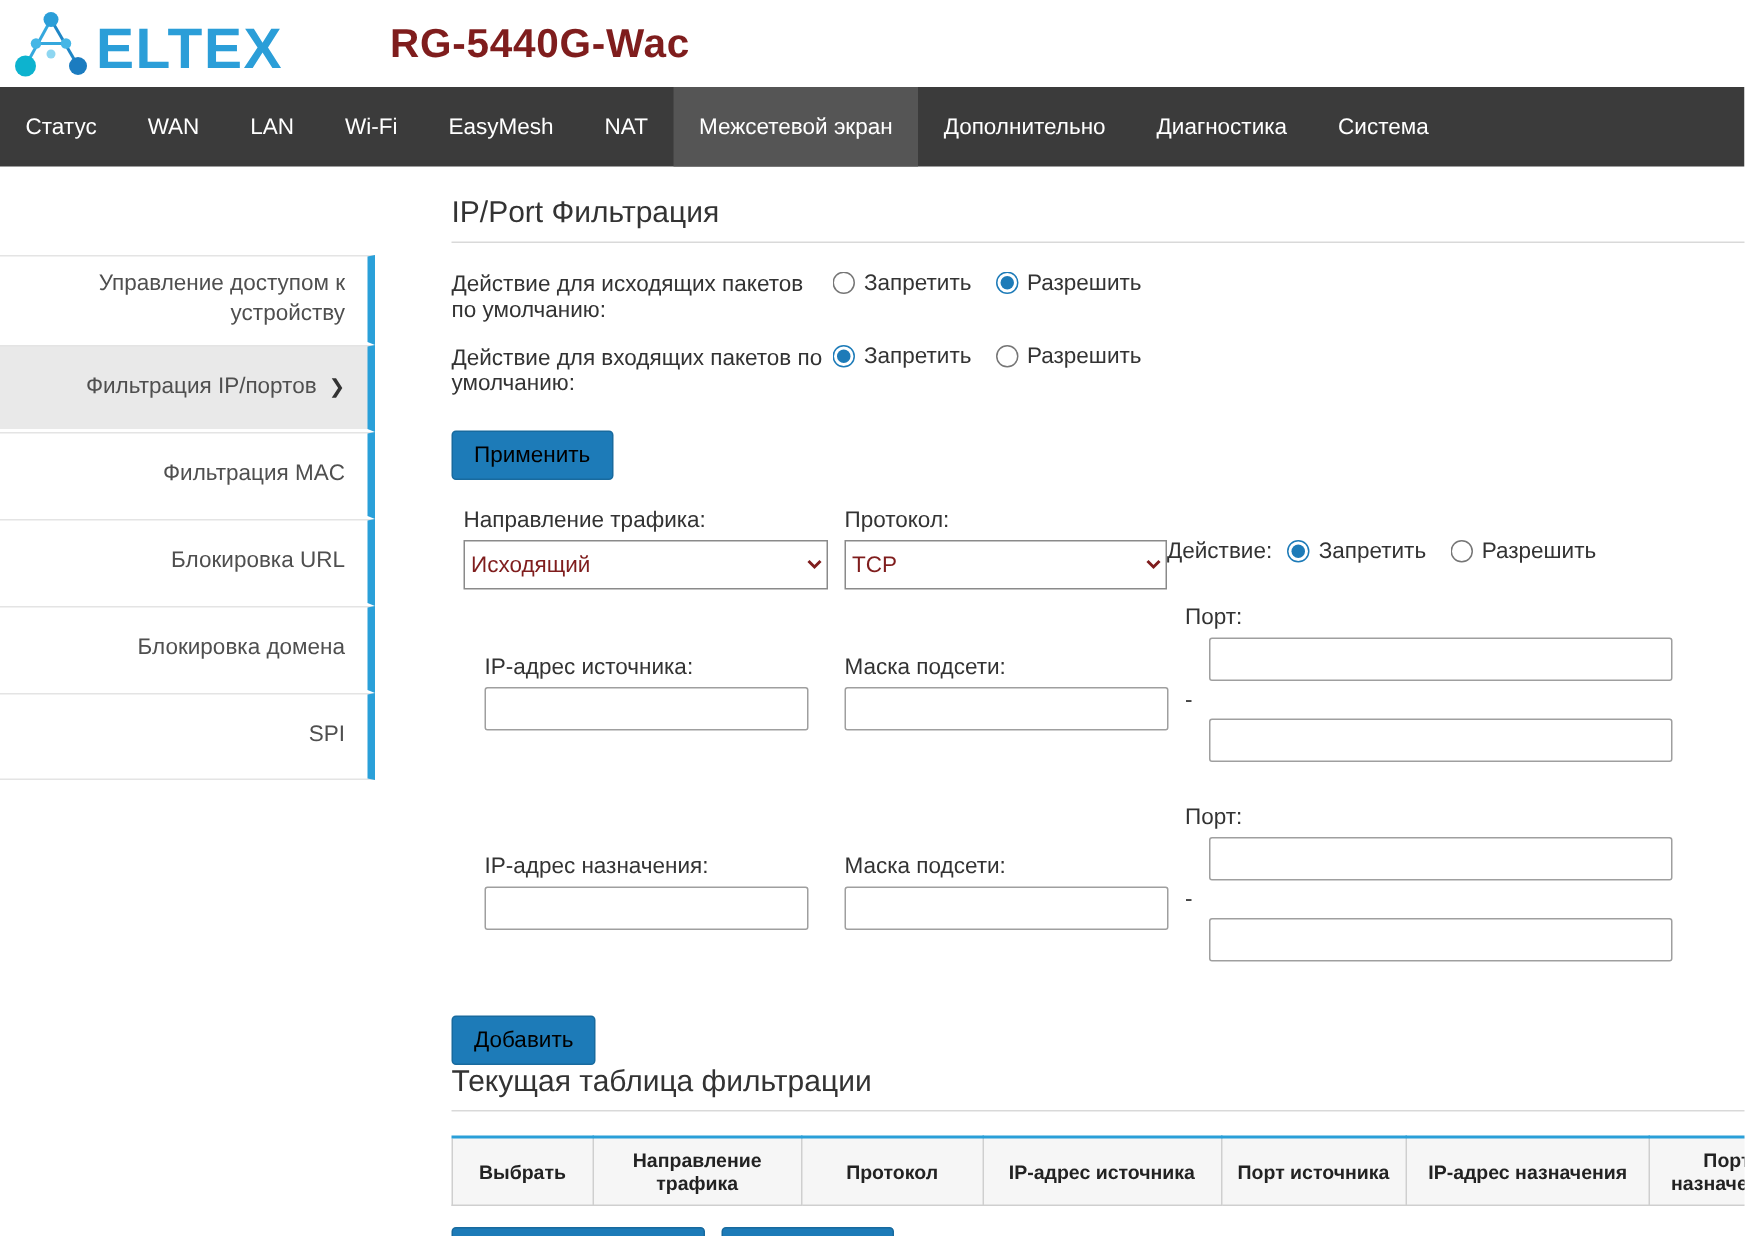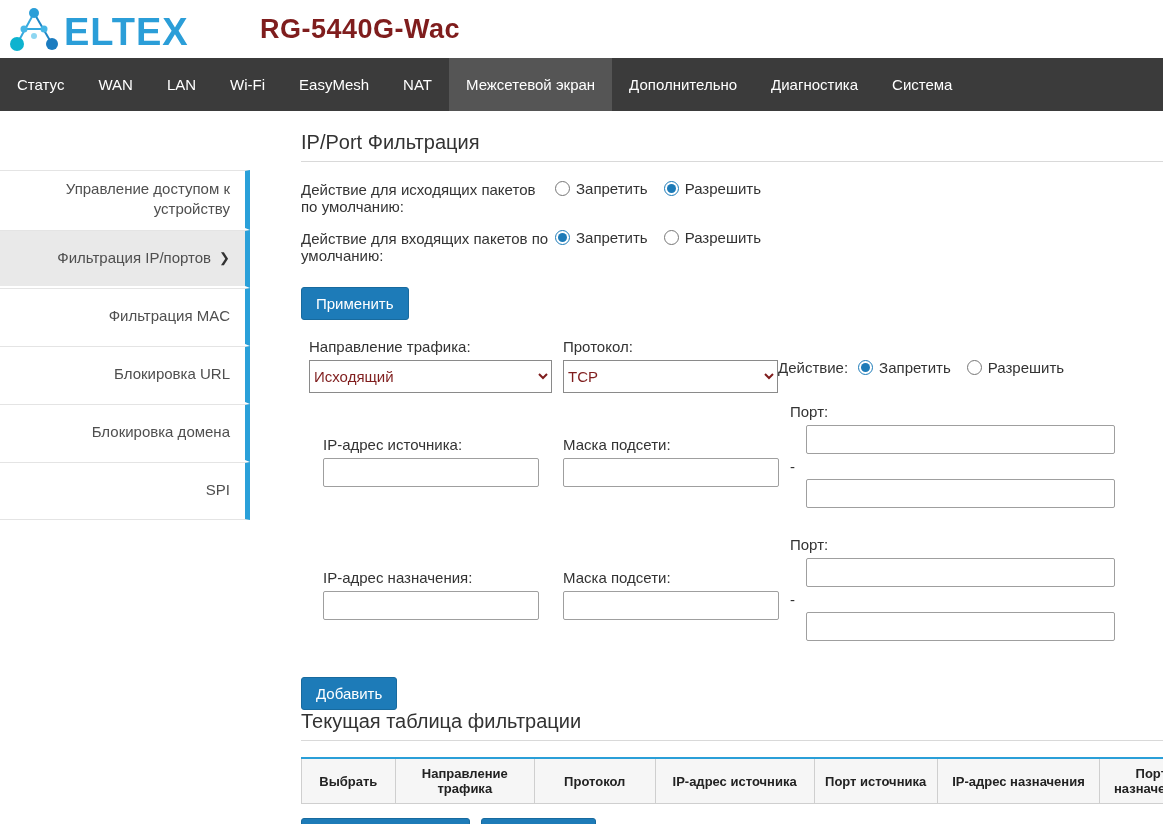--- a/index.html
+++ b/index.html
@@ -89,21 +89,21 @@
   label.radio { display: flex; align-items: center; margin-right: 16px; cursor: pointer; }
   label.radio input {
     width: 15px; height: 15px;
     margin: 0 6px 0 0;
     accent-color: #1d7bb8;
   }
 
   .btn {
     display: inline-block;
     background: #1d7bb8;
-    color: #ffffff;
+    color: #000000;
     border: 1px solid #186a9e;
     border-radius: 3px;
     font-size: 15px;
     font-family: inherit;
     padding: 7px 14px;
     cursor: pointer;
   }
   .apply { margin: 10px 0 18px; }
 
   

